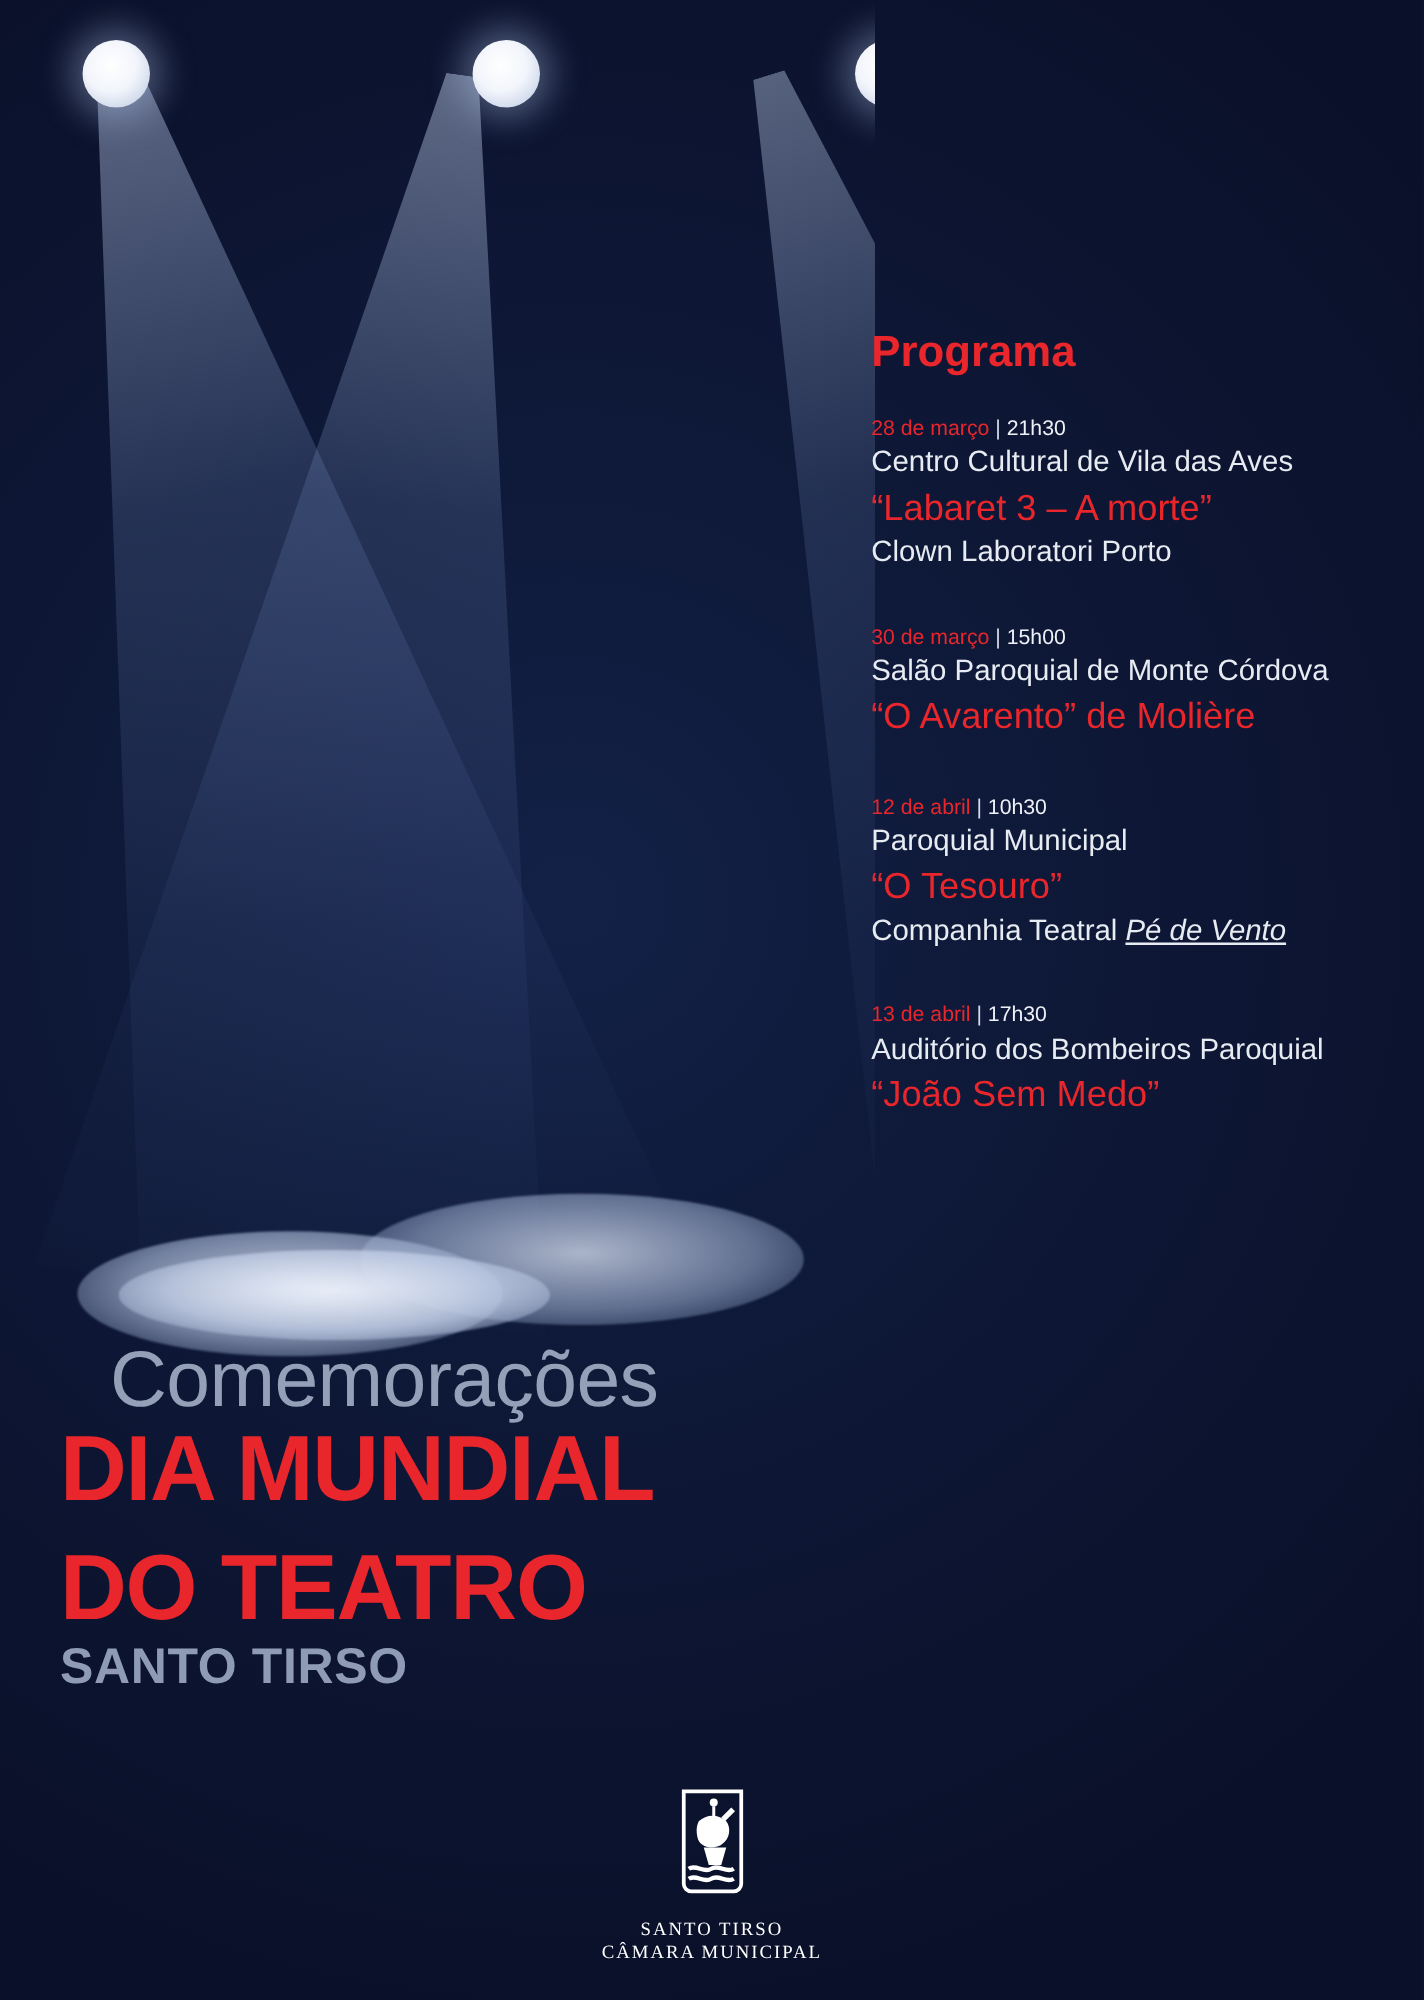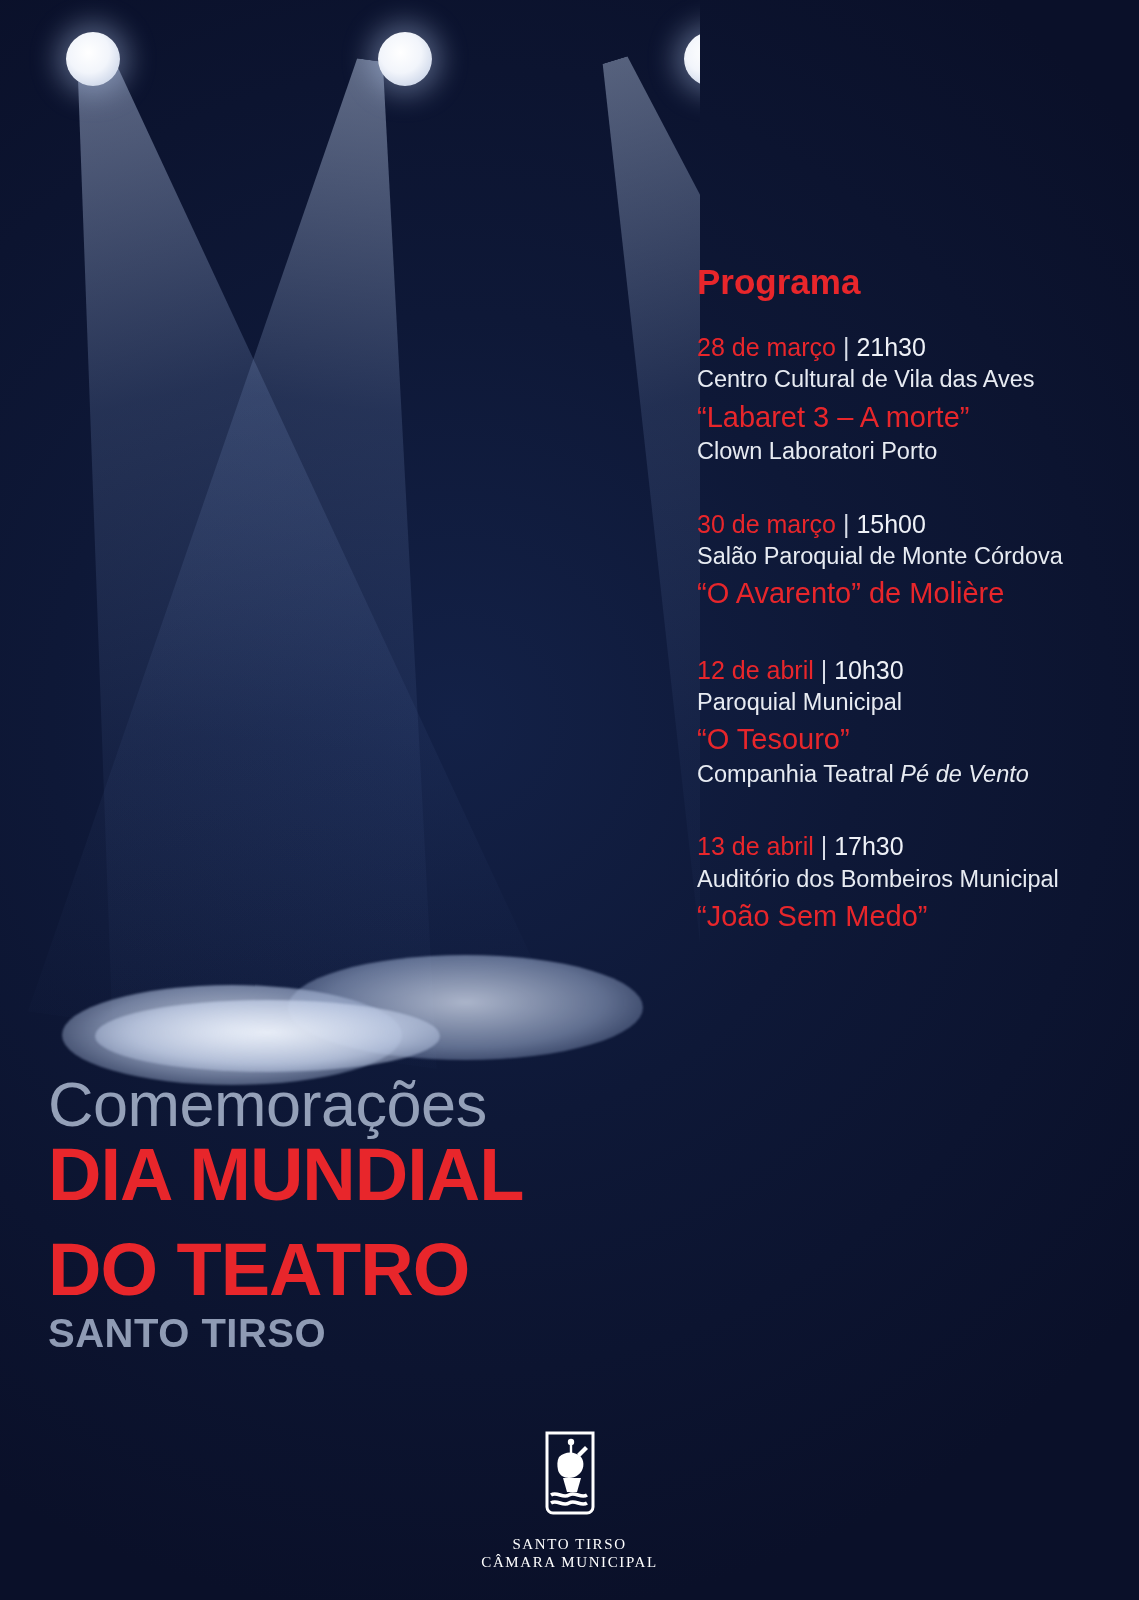--- a/index.html
+++ b/index.html
@@ -99,20 +99,21 @@
     left: 48px;
     top: 1074px;
     width: 620px;
   }
   .t-come {
     font-size: 63px;
     line-height: 0.97;
     color: #94a0b8;
     font-weight: 400;
     letter-spacing: -0.5px;
+    margin-left: 40px;
   }
   .t-red1, .t-red2 {
     color: #e8262b;
     font-size: 74px;
     font-weight: 700;
     line-height: 0.96;
     letter-spacing: -1px;
     margin-top: 24px;
   }
   .t-red1 { margin-top: 4px; }
@@ -132,21 +133,21 @@
     width: 400px;
   }
   .prog-title {
     color: #e8262b;
     font-size: 35px;
     font-weight: 700;
     margin-bottom: 30px;
   }
   .event { margin-bottom: 42px; }
   .ev-when {
-    font-size: 25px;
+    font-size: 17px;
     line-height: 1.25;
     margin-bottom: 1px;
   }
   .ev-date { color: #e8262b; }
   .ev-sep  { color: #d8dde8; }
   .ev-time { color: #eef1f7; }
   .ev-place {
     color: #e7ebf2;
     font-size: 23.5px;
     line-height: 1.3;
@@ -155,21 +156,21 @@
     color: #e8262b;
     font-size: 29px;
     line-height: 1.32;
     margin-top: 3px;
   }
   .ev-group {
     color: #e7ebf2;
     font-size: 23.5px;
     line-height: 1.3;
   }
-  .ev-group i { font-style: italic; }
+  .ev-group i { font-style: italic; text-decoration: underline; }
 
   
   .crest {
     position: absolute;
     left: 0; right: 0;
     bottom: 28px;
     text-align: center;
     color: #ffffff;
   }
   .crest svg { display: block; margin: 0 auto; }
@@ -250,21 +251,21 @@
         <span>Companhia Teatral </span><i>Pé de Vento</i>
       </div>
     </div>
 
     <div class="event">
       <div class="ev-when">
         <span class="ev-date">13 de abril</span>
         <span class="ev-sep">|</span>
         <span class="ev-time">17h30</span>
       </div>
-      <div class="ev-place">Auditório dos Bombeiros Municipal</div>
+      <div class="ev-place">Auditório dos Bombeiros Paroquial</div>
       <div class="ev-show">“João Sem Medo”</div>
     </div>
   </div>
 
   <div class="crest">
     <svg width="74" height="108" viewBox="0 0 74 108">
       <path d="M14 6 h46 v74 a6 6 0 0 1 -6 6 h-34 a6 6 0 0 1 -6 -6 z" fill="none" stroke="#ffffff" stroke-width="3"></path>
       <circle cx="38" cy="15" r="3.2" fill="#ffffff"></circle>
       <path d="M38 18 v10" stroke="#ffffff" stroke-width="2.4"></path>
       <path d="M26 30 c6 -6 16 -6 22 0 c4 5 3 14 -3 18 c-2 2 -6 3 -9 3 c-5 0 -10 -3 -11 -8 c-1 -5 -1 -9 1 -13 z" fill="#ffffff"></path>

